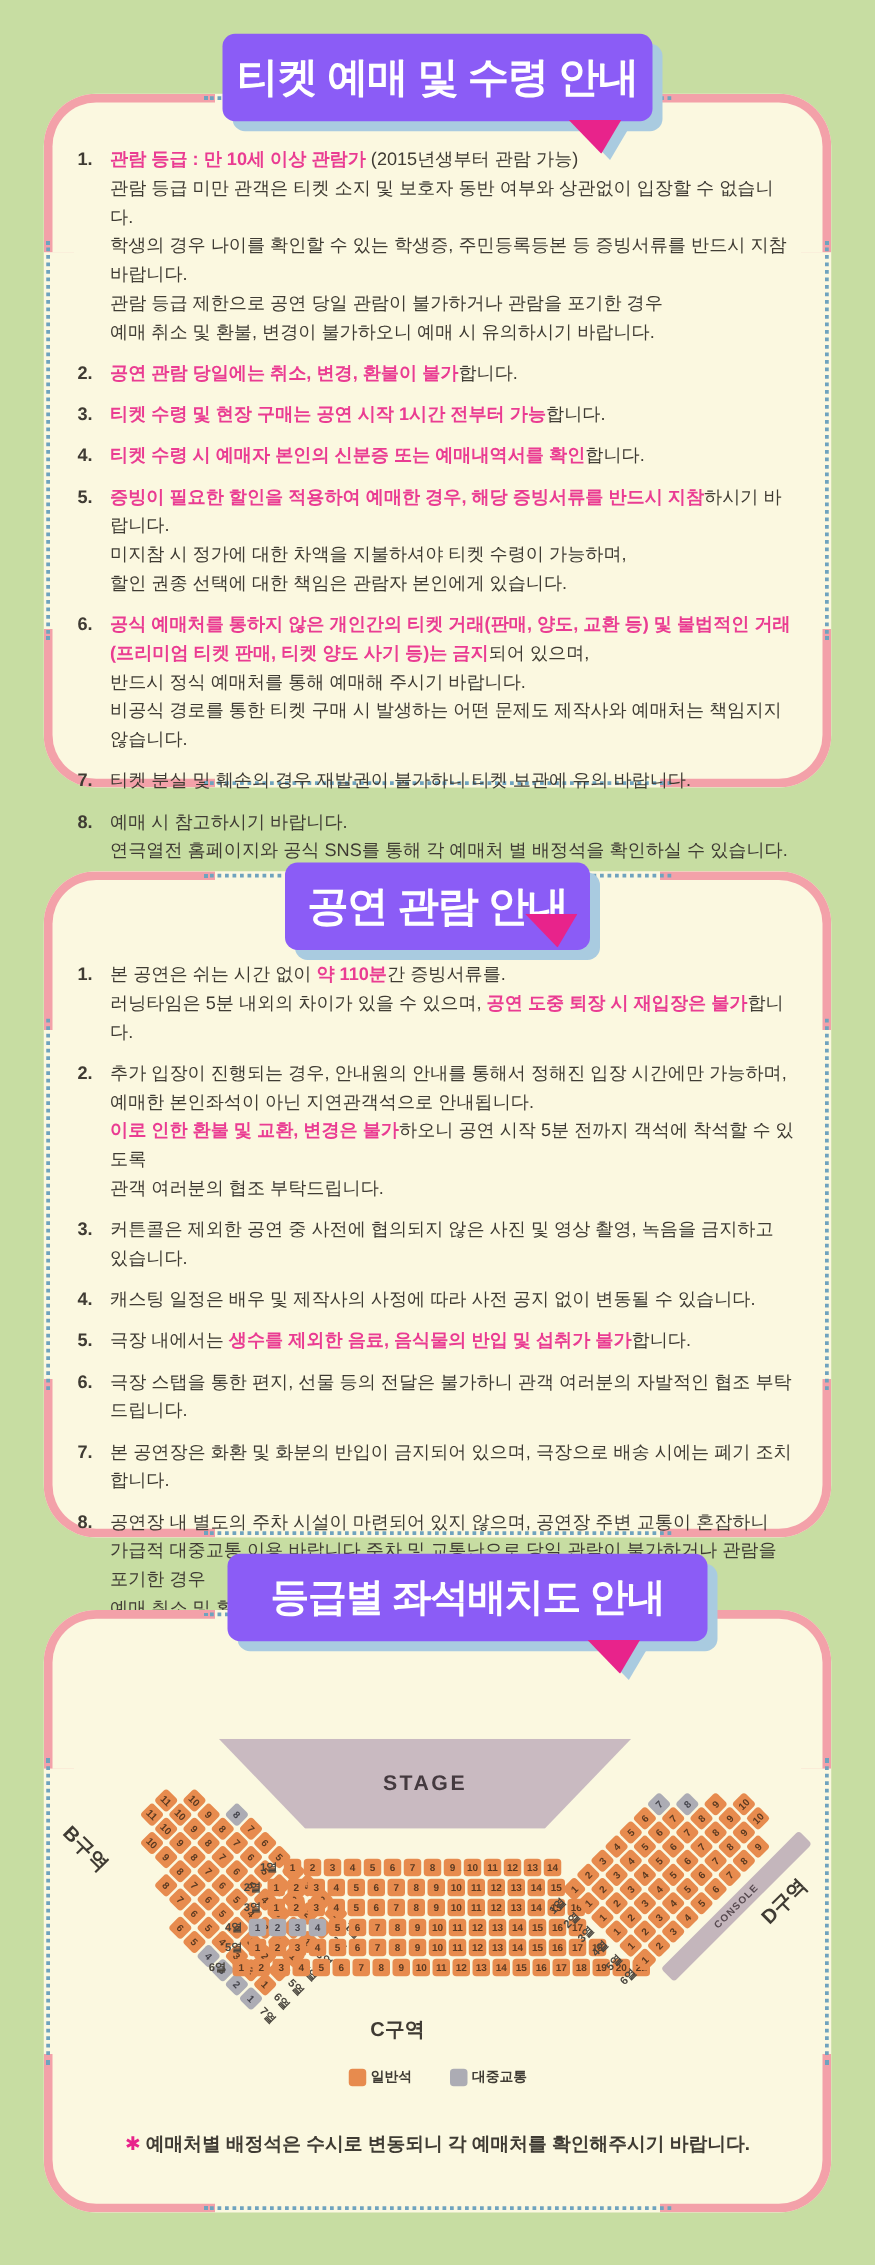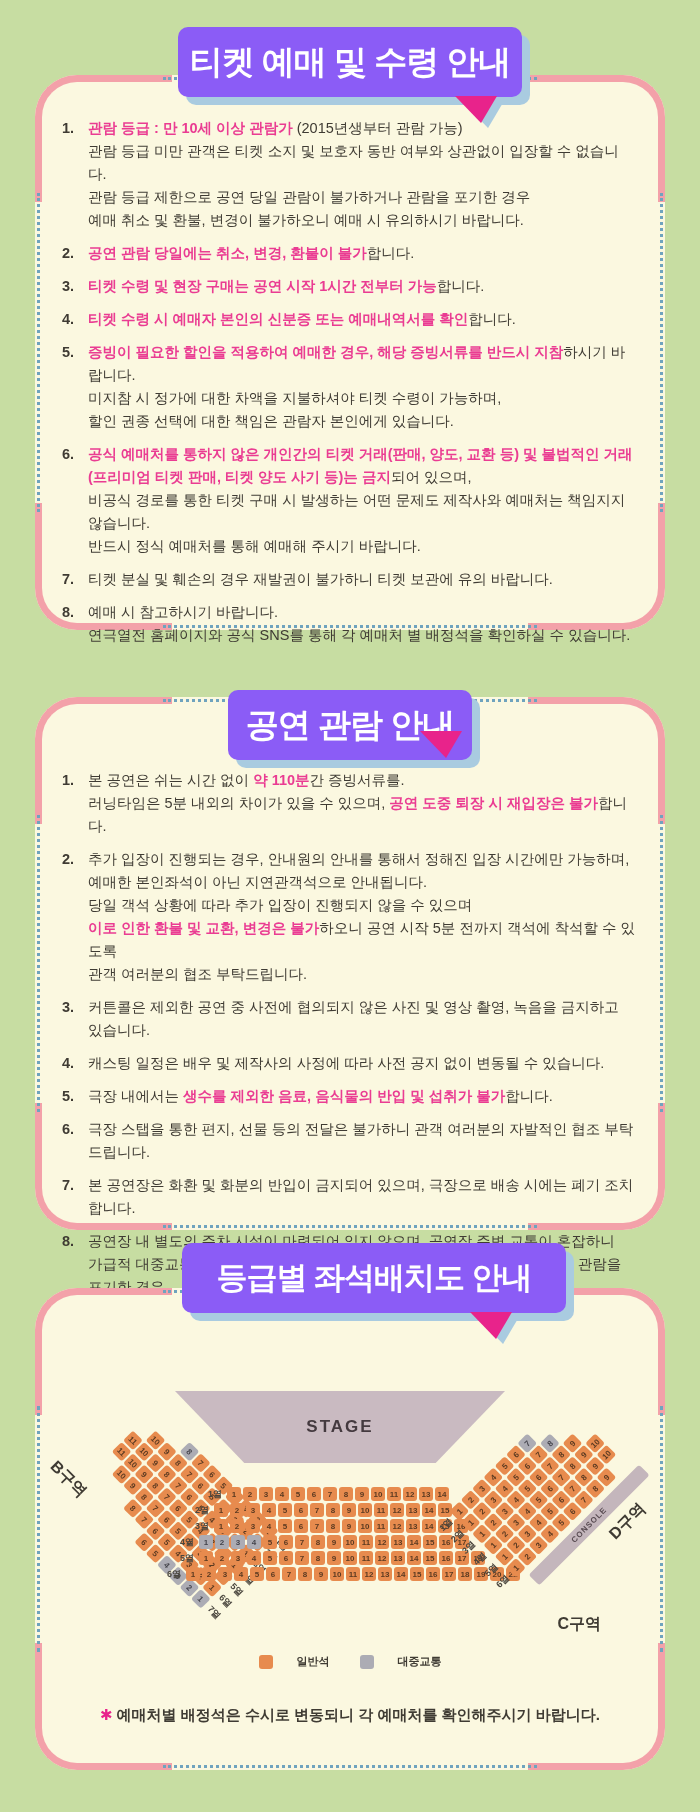--- a/index.html
+++ b/index.html
@@ -44,23 +44,23 @@
   .cblock .rlabel{width:24px;text-align:right;}
   .sideblock{position:absolute;z-index:3;}
   .bblock{left:18px;top:158px;width:232px;height:126px;transform:rotate(45deg);}
   .bblock .srow{justify-content:flex-end;}
   .dblock{left:422px;top:140px;width:214px;height:158px;transform:rotate(-45deg);}
   .zonelabel{font-size:16px;font-weight:800;color:#3F3B33;white-space:nowrap;}
   .blabel{position:absolute;left:2px;bottom:2px;}
   .console{height:15px;background:#C4B6BC;border-radius:3px;margin:6px 0 0 34px;width:156px;display:flex;
            align-items:center;justify-content:center;font-size:8px;font-weight:700;letter-spacing:1px;color:#574A50;}
   .dlabel{margin:7px 0 0 120px;}
-  .clabel{position:absolute;left:0;top:326px;width:566px;text-align:right;z-index:3;}
+  .clabel{position:absolute;left:0;top:326px;width:566px;text-align:center;z-index:3;}
   .legend{position:absolute;left:0;top:366px;width:630px;display:flex;justify-content:center;gap:30px;z-index:3;}
-  .legitem{display:flex;align-items:center;gap:24px;font-size:11px;font-weight:700;color:#3F3B33;}
+  .legitem{display:flex;align-items:center;gap:4px;font-size:11px;font-weight:700;color:#3F3B33;}
   .sw{width:14px;height:14px;border-radius:3px;}
   .footnote{position:absolute;left:0;top:418px;width:630px;text-align:center;font-size:15px;font-weight:600;color:#3F3B33;z-index:3;}
   .star{color:#E8238B;font-weight:800;margin-right:4px;}
 </style>
 </head>
 <body>
 
 <div class="page">
 
   <div class="card" style="top:75px;height:555px;">
@@ -71,20 +71,21 @@
     <div class="doth t"></div>
     <div class="doth b"></div>
     <div class="dotv l"></div>
     <div class="dotv r"></div>
     <div class="content" style="padding-top:42px;">
         <div class="item">
           <div class="num">1.</div>
           <div class="body">
             <div><span class="pink">관람 등급 : 만 10세 이상 관람가 </span><span class="dark">(2015년생부터 관람 가능)</span></div>
             <div><span class="dark">관람 등급 미만 관객은 티켓 소지 및 보호자 동반 여부와 상관없이 입장할 수 없습니다.</span></div>
+            <div><span class="dark">학생의 경우 나이를 확인할 수 있는 학생증, 주민등록등본 등 증빙서류를 반드시 지참 바랍니다.</span></div>
             <div><span class="dark">관람 등급 제한으로 공연 당일 관람이 불가하거나 관람을 포기한 경우</span></div>
             <div><span class="dark">예매 취소 및 환불, 변경이 불가하오니 예매 시 유의하시기 바랍니다.</span></div>
           </div>
         </div>
         <div class="item">
           <div class="num">2.</div>
           <div class="body">
             <div><span class="pink">공연 관람 당일에는 취소, 변경, 환불이 불가</span><span class="dark">합니다.</span></div>
           </div>
         </div>
@@ -106,22 +107,22 @@
             <div><span class="pink">증빙이 필요한 할인을 적용하여 예매한 경우, 해당 증빙서류를 반드시 지참</span><span class="dark">하시기 바랍니다.</span></div>
             <div><span class="dark">미지참 시 정가에 대한 차액을 지불하셔야 티켓 수령이 가능하며,</span></div>
             <div><span class="dark">할인 권종 선택에 대한 책임은 관람자 본인에게 있습니다.</span></div>
           </div>
         </div>
         <div class="item">
           <div class="num">6.</div>
           <div class="body">
             <div><span class="pink">공식 예매처를 통하지 않은 개인간의 티켓 거래(판매, 양도, 교환 등) 및 불법적인 거래</span></div>
             <div><span class="pink">(프리미엄 티켓 판매, 티켓 양도 사기 등)는 금지</span><span class="dark">되어 있으며,</span></div>
+            <div><span class="dark">반드시 정식 예매처를 통해 예매해 주시기 바랍니다.</span></div>
             <div><span class="dark">비공식 경로를 통한 티켓 구매 시 발생하는 어떤 문제도 제작사와 예매처는 책임지지 않습니다.</span></div>
-            <div><span class="dark">반드시 정식 예매처를 통해 예매해 주시기 바랍니다.</span></div>
           </div>
         </div>
         <div class="item">
           <div class="num">7.</div>
           <div class="body">
             <div><span class="dark">티켓 분실 및 훼손의 경우 재발권이 불가하니 티켓 보관에 유의 바랍니다.</span></div>
           </div>
         </div>
         <div class="item">
           <div class="num">8.</div>
@@ -153,21 +154,20 @@
           <div class="body">
             <div><span class="dark">본 공연은 쉬는 시간 없이 </span><span class="pink">약 110분</span><span class="dark">간 증빙서류를.</span></div>
             <div><span class="dark">러닝타임은 5분 내외의 차이가 있을 수 있으며, </span><span class="pink">공연 도중 퇴장 시 재입장은 불가</span><span class="dark">합니다.</span></div>
           </div>
         </div>
         <div class="item">
           <div class="num">2.</div>
           <div class="body">
             <div><span class="dark">추가 입장이 진행되는 경우, 안내원의 안내를 통해서 정해진 입장 시간에만 가능하며,</span></div>
             <div><span class="dark">예매한 본인좌석이 아닌 지연관객석으로 안내됩니다.</span></div>
-            <div><span class="dark">당일 객석 상황에 따라 추가 입장이 진행되지 않을 수 있으며</span></div>
             <div><span class="pink">이로 인한 환불 및 교환, 변경은 불가</span><span class="dark">하오니 공연 시작 5분 전까지 객석에 착석할 수 있도록</span></div>
             <div><span class="dark">관객 여러분의 협조 부탁드립니다.</span></div>
           </div>
         </div>
         <div class="item">
           <div class="num">3.</div>
           <div class="body">
             <div><span class="dark">커튼콜은 제외한 공연 중 사전에 협의되지 않은 사진 및 영상 촬영, 녹음을 금지하고 있습니다.</span></div>
           </div>
         </div>

